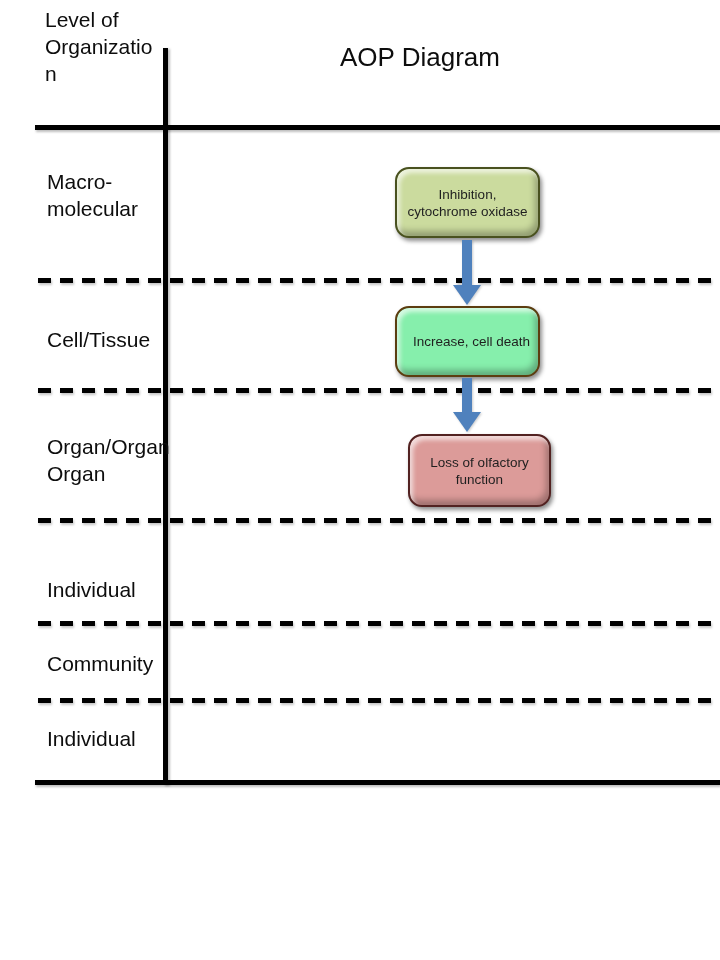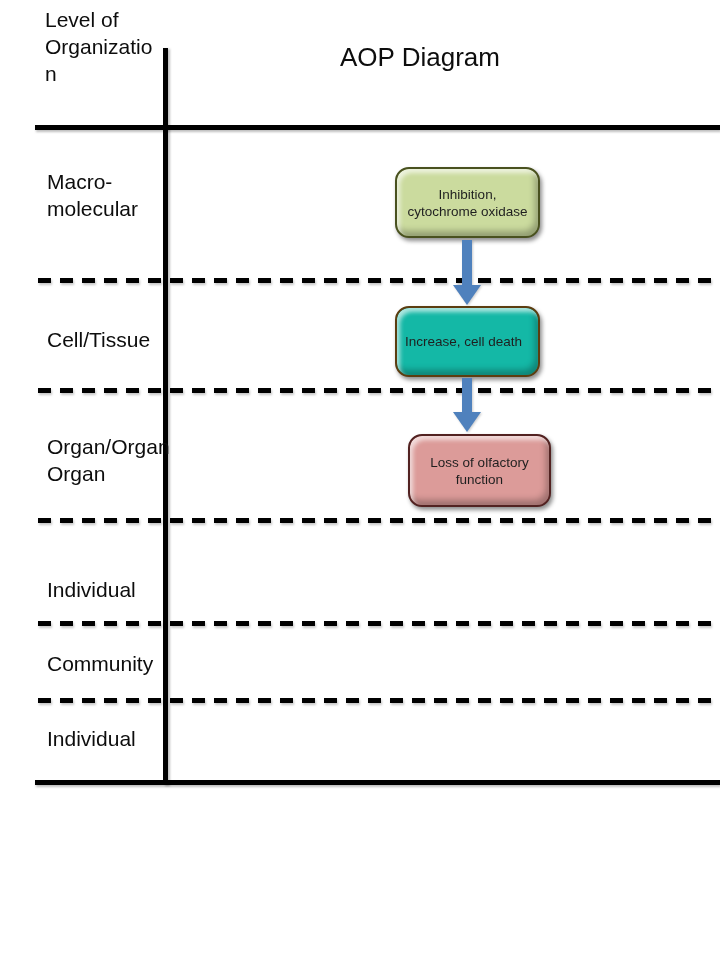--- a/index.html
+++ b/index.html
@@ -17,28 +17,28 @@
          filter:drop-shadow(2px 1px 1px rgba(0,0,0,0.25));}
   .top-line{top:125px;}
   .bottom-line{top:780px;}
   
   .dashed{position:absolute;left:38px;width:682px;height:4.5px;
           background:repeating-linear-gradient(90deg,#000 0 13px,transparent 13px 22px);
           filter:drop-shadow(1px 2px 1px rgba(0,0,0,0.22));}
   
   .node{
     position:absolute;border-radius:14px;border:2px solid #000;
-    display:flex;align-items:center;justify-content:flex-start;text-align:center;
+    display:flex;align-items:center;justify-content:flex-end;text-align:center;
     font-size:13.5px;line-height:17px;color:#1f1f1f;padding:4px 8px;box-sizing:border-box;
     box-shadow:inset 3px 4px 4px rgba(255,255,255,0.65),
                inset -3px -5px 6px rgba(0,0,0,0.28),
                2px 3px 4px rgba(0,0,0,0.45);
   }
   .node-green {left:395px;top:167px;width:145px;height:71px;background:#cbdb9e;border-color:#49511f;}
-  .node-orange{left:395px;top:306px;width:145px;height:71px;background:#14b8a6;border-color:#5c3d10;}
+  .node-orange{left:395px;top:306px;width:145px;height:71px;background:#86efac;border-color:#5c3d10;}
   .node-red   {left:408px;top:434px;width:143px;height:73px;background:#dc9b99;border-color:#522221;}
   
   .arrow{position:absolute;filter:drop-shadow(1px 1px 1px rgba(0,0,0,0.2));}
   .arrow-stem{position:absolute;left:9px;top:0;width:10px;background:#4f81bd;}
   .arrow-head{position:absolute;left:0;width:0;height:0;
               border-left:14px solid transparent;border-right:14px solid transparent;
               border-top:20px solid #4f81bd;}
   .arrow1{left:453px;top:240px;width:28px;height:64px;}
   .arrow1 .arrow-stem{height:46px;}
   .arrow1 .arrow-head{top:45px;}

